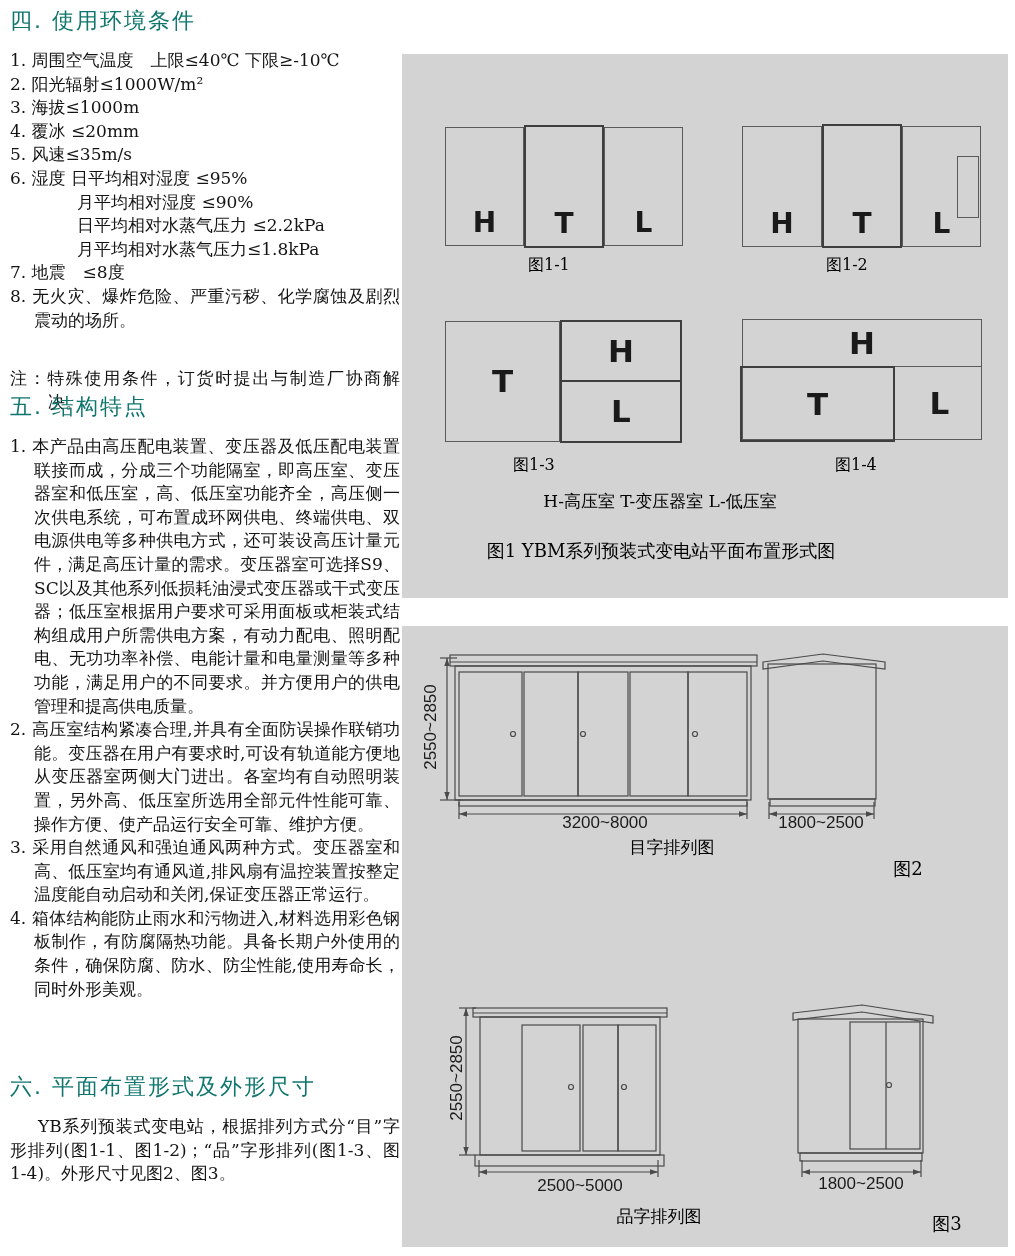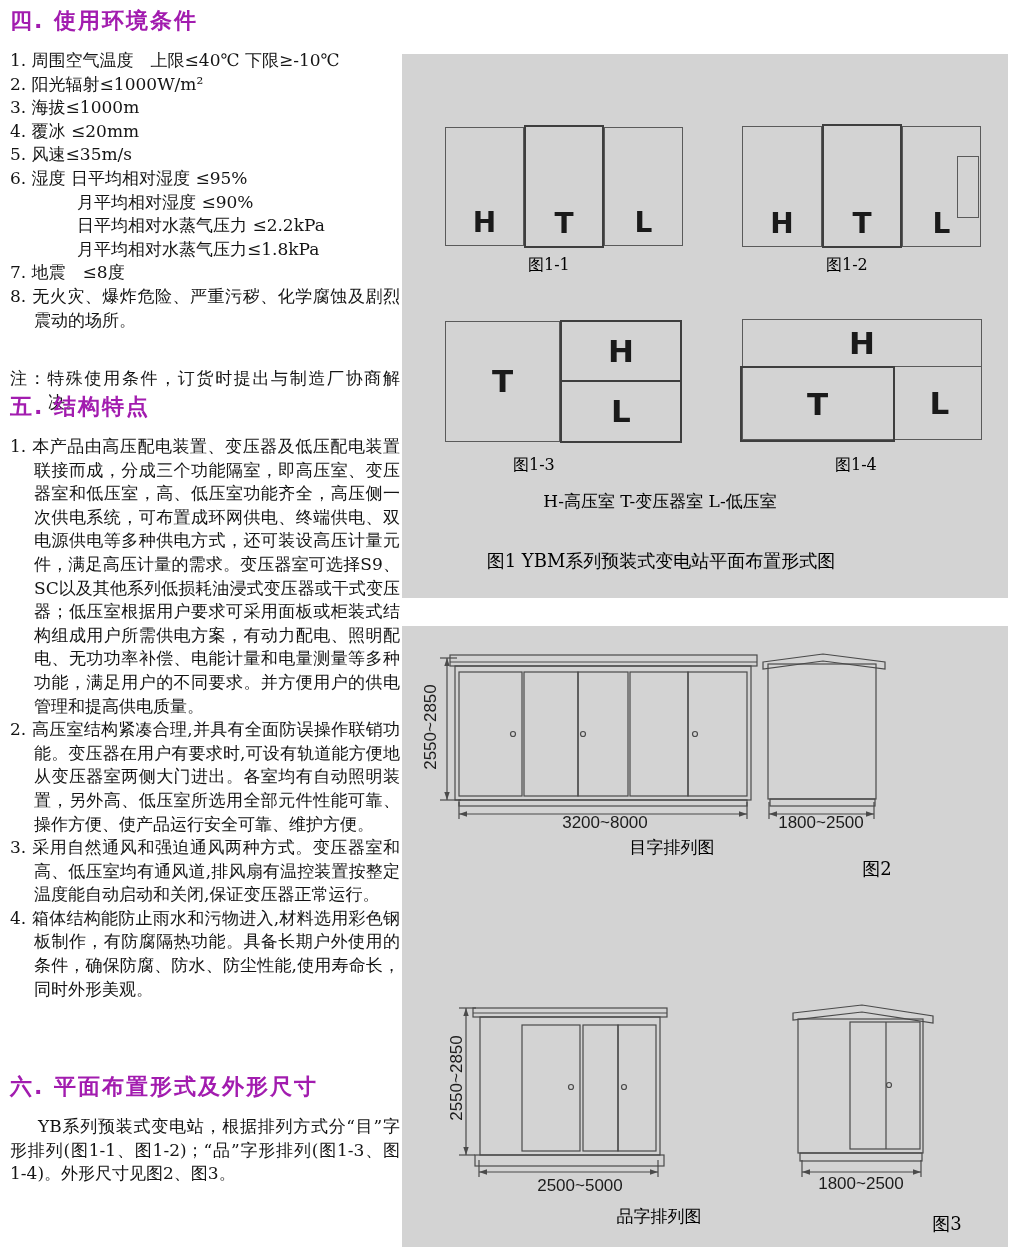--- a/index.html
+++ b/index.html
@@ -1,21 +1,21 @@
 <!DOCTYPE html>
 <html><head>
 <meta charset="utf-8">
 <style>
   html,body{margin:0;padding:0;}
   body{width:1015px;height:1256px;position:relative;background:#ffffff;overflow:hidden;
        font-family:"DejaVu Serif","Liberation Serif",serif;}
   
   .sec{position:absolute;width:390px;}
-  .sec-title{font-family:"DejaVu Sans","Liberation Sans",sans-serif;font-weight:bold;
-             font-size:22px;color:#a21caf;letter-spacing:2px;margin:0 0 13px 0;}
+  .sec-title{font-family:"DejaVu Sans","Liberation Sans",sans-serif;font-weight:normal;
+             font-size:22px;color:#0f766e;letter-spacing:2px;margin:0 0 13px 0;}
   .body-text{font-size:17px;line-height:23.6px;color:#141414;text-align:justify;}
   .s-item{padding-left:24px;text-indent:-24px;}
   .sub{margin-left:67px;}
   .note{padding-left:38px;text-indent:-38px;margin-top:35px;}
   .indent-first{text-indent:28px;}
   
   .gray-panel{position:absolute;background:#d3d3d3;}
   
   .cmp{position:absolute;border:1px solid #5a5a5a;box-sizing:border-box;
        display:flex;justify-content:center;align-items:flex-end;padding-bottom:8px;}
@@ -122,21 +122,21 @@
   </div>
   <div class="cmp bold center lg" style="left:338px;top:312px;width:155px;height:76px;">
     <span class="hl-letter">T</span>
   </div>
   <div class="lbl-area lg" style="left:496px;top:314px;width:83px;height:70px;">
     <span class="hl-letter">L</span>
   </div>
   <div class="cap" style="left:433px;top:401px;width:80px;">图1-4</div>
 
   <div class="legend" style="left:138px;top:436px;width:240px;">H-高压室 T-变压器室 L-低压室</div>
-  <div class="fig1-cap" style="left:79px;top:495px;width:360px;">图1 YBM系列预装式变电站平面布置形式图</div>
+  <div class="fig1-cap" style="left:79px;top:485px;width:360px;">图1 YBM系列预装式变电站平面布置形式图</div>
 </div>
 
 <div class="gray-panel" style="left:402px;top:626px;width:606px;height:621px;"></div>
 
 <svg style="left:415px;top:648px;" width="345" height="172" viewBox="0 0 345 172">
   <g stroke="#4a4a4a" stroke-width="1.2" fill="none">
     <rect x="35" y="7" width="307" height="11"></rect>
     <line x1="35" y1="14" x2="342" y2="14"></line>
     <rect x="40" y="18" width="296" height="134"></rect>
     <rect x="44" y="24" width="63" height="124"></rect>
@@ -175,21 +175,21 @@
   <g fill="#4a4a4a" stroke="none">
     <polygon points="14,166 22,163.3 22,168.7"></polygon>
     <polygon points="119,166 111,163.3 111,168.7"></polygon>
   </g>
 </svg>
 
 <div class="dim vert" style="left:371px;top:717px;width:120px;">2550~2850</div>
 <div class="dim" style="left:545px;top:813px;width:120px;">3200~8000</div>
 <div class="fig-cap" style="left:602px;top:836px;width:140px;">目字排列图</div>
 <div class="dim" style="left:761px;top:813px;width:120px;">1800~2500</div>
-<div class="fig-num" style="left:847px;top:857px;width:60px;">图2</div>
+<div class="fig-num" style="left:878px;top:857px;width:60px;">图2</div>
 
 <svg style="left:440px;top:1000px;" width="260" height="180" viewBox="0 0 260 180">
   <g stroke="#4a4a4a" stroke-width="1.2" fill="none">
     <rect x="33" y="8" width="194" height="9"></rect>
     <line x1="33" y1="13" x2="227" y2="13"></line>
     <rect x="40" y="17" width="180" height="138"></rect>
     <rect x="82" y="25" width="58" height="126"></rect>
     <rect x="143" y="25" width="35" height="126"></rect>
     <rect x="178" y="25" width="38" height="126"></rect>
     <circle cx="131" cy="87" r="2.5"></circle>

